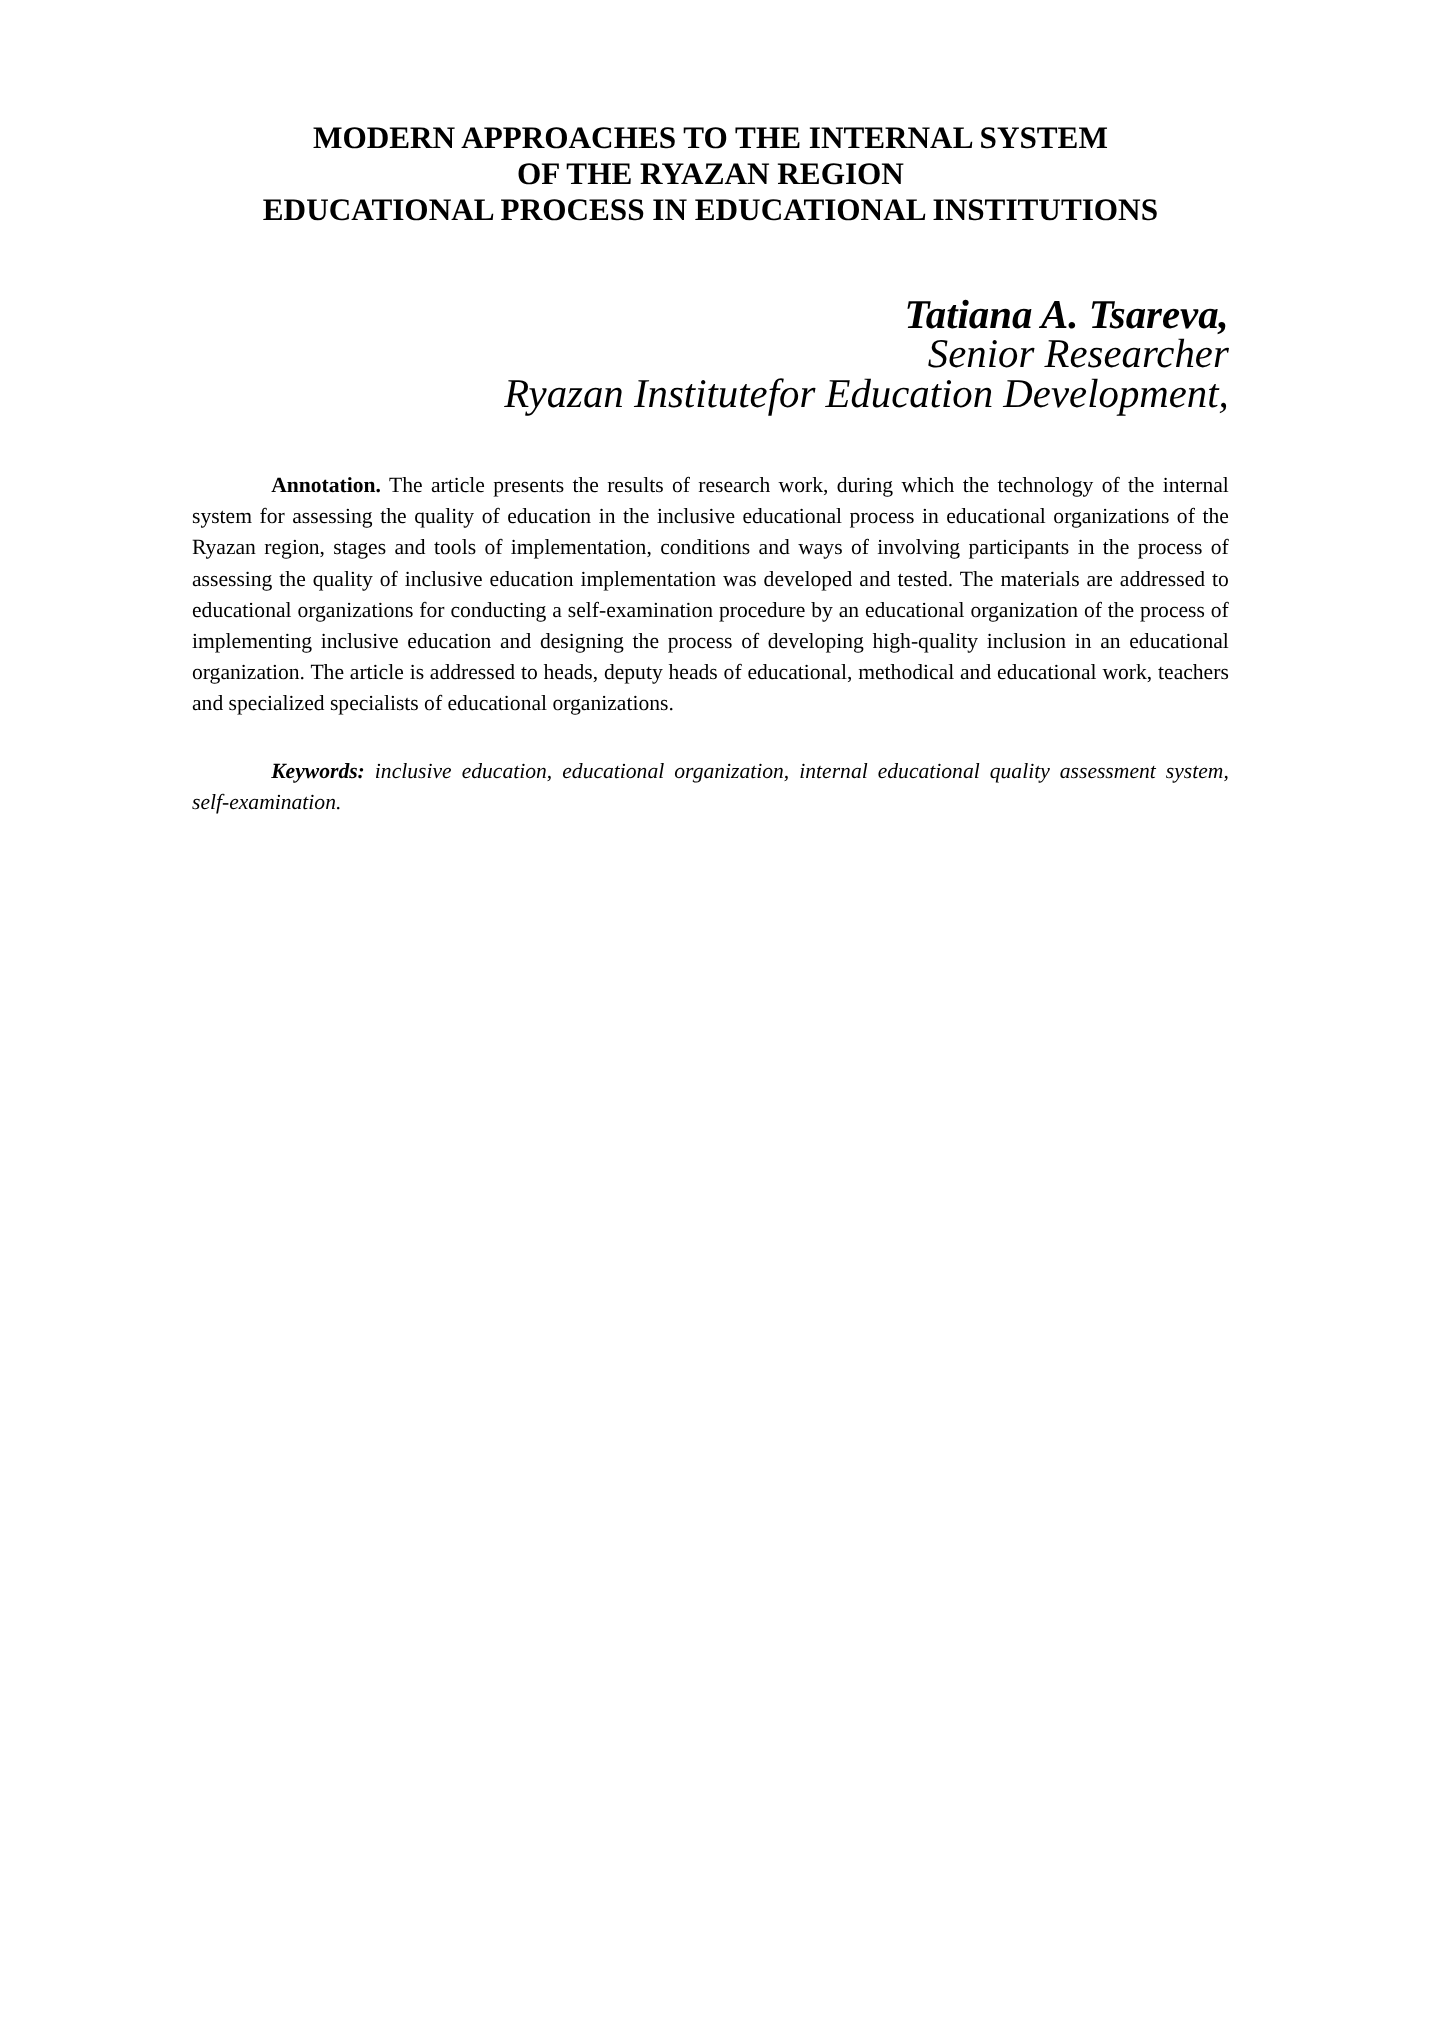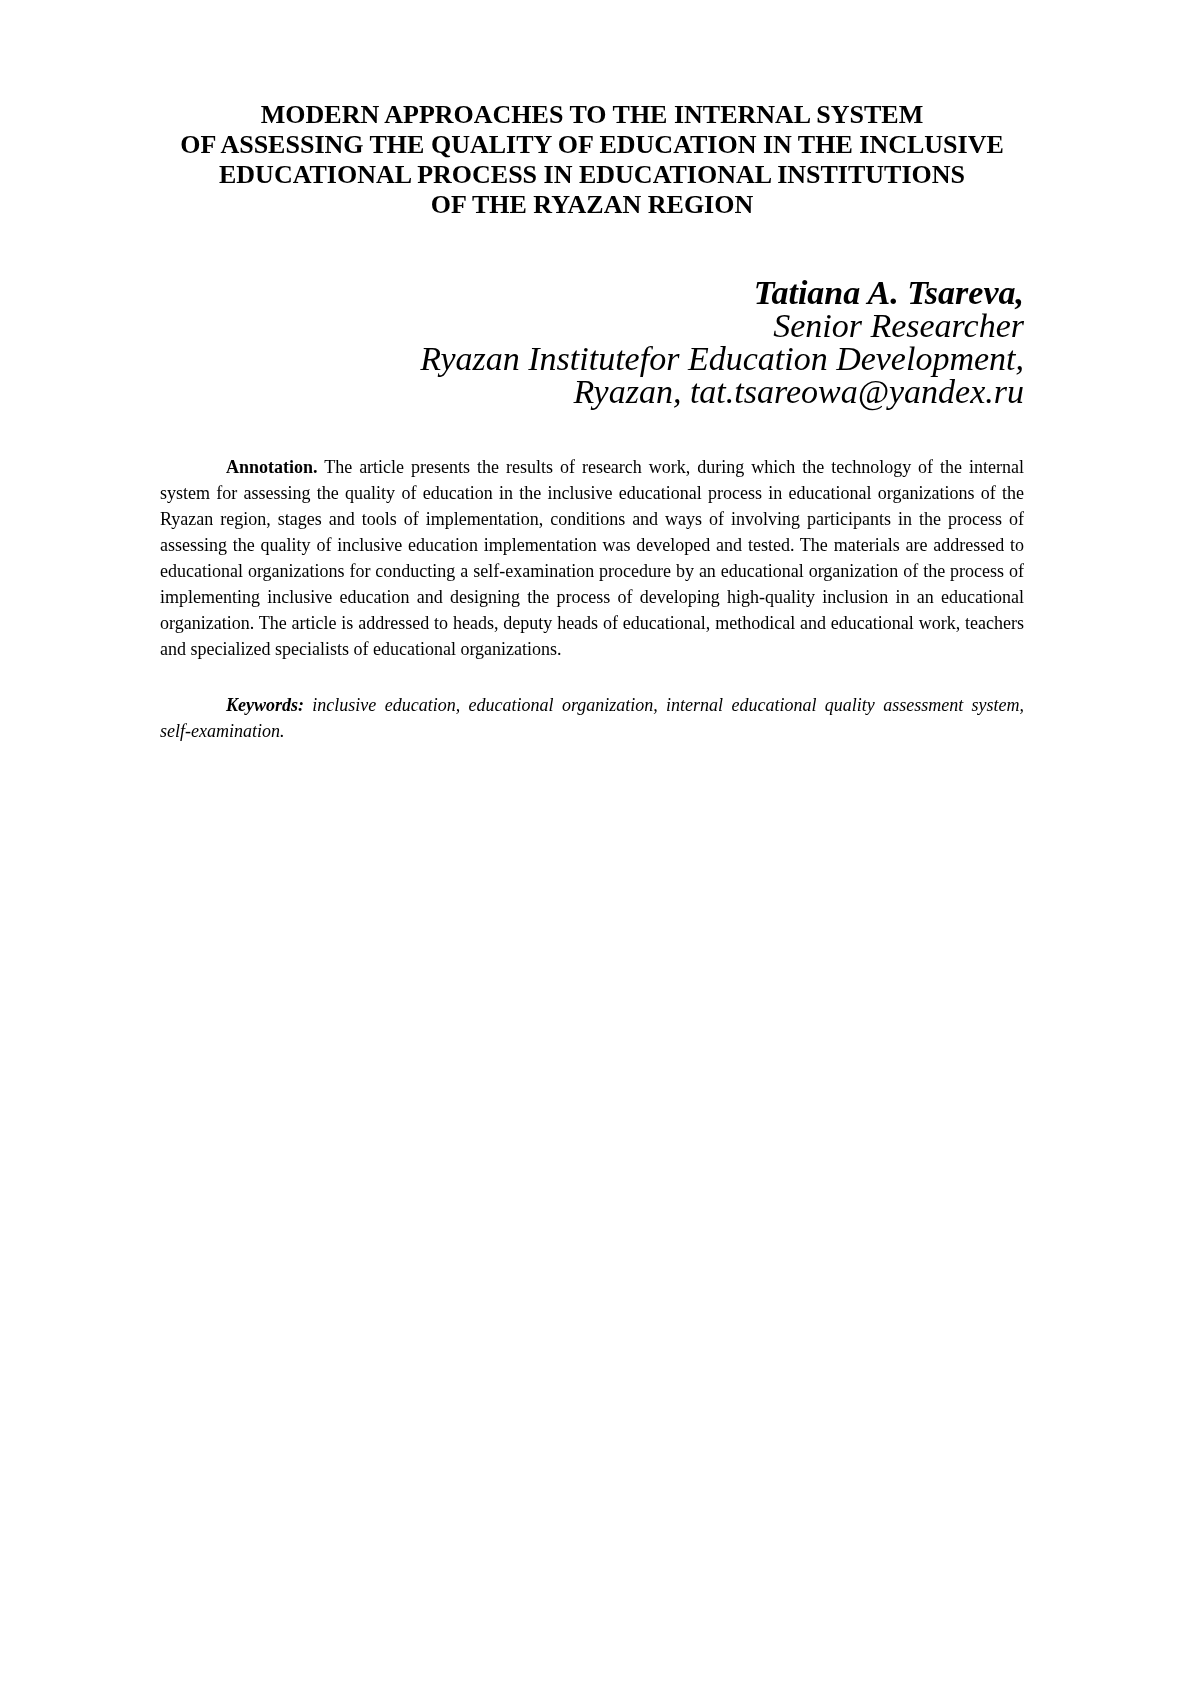--- a/index.html
+++ b/index.html
@@ -67,30 +67,28 @@
     font-weight: bold;
   }
 </style>
 </head>
 <body>
 
 <div class="page">
 
   <h1 class="title">
     <span class="title-line">MODERN APPROACHES TO THE INTERNAL SYSTEM</span>
-    <span class="title-line">OF ASSESSING THE QUALITY OF EDUCATION IN THE INCLUSIVE</span>
+    <span class="title-line">OF THE RYAZAN REGION</span>
     <span class="title-line">EDUCATIONAL PROCESS IN EDUCATIONAL INSTITUTIONS</span>
-    <span class="title-line">OF THE RYAZAN REGION</span>
   </h1>
 
   <div class="author-block">
     <span class="author-name">Tatiana A. Tsareva,</span>
     <span class="author-line">Senior Researcher</span>
     <span class="author-line">Ryazan Institutefor Education Development,</span>
-    <span class="author-line">Ryazan, tat.tsareowa@yandex.ru</span>
   </div>
 
   <p class="annotation">
     <span class="annotation-label">Annotation.</span><span> The article presents the results of research work, during which the technology of the internal system for assessing the quality of education in the inclusive educational process in educational organizations of the Ryazan region, stages and tools of implementation, conditions and ways of involving participants in the process of assessing the quality of inclusive education implementation was developed and tested. The materials are addressed to educational organizations for conducting a self-examination procedure by an educational organization of the process of implementing inclusive education and designing the process of developing high-quality inclusion in an educational organization. The article is addressed to heads, deputy heads of educational, methodical and educational work, teachers and specialized specialists of educational organizations.</span>
   </p>
 
   <p class="keywords">
     <span class="keywords-label">Keywords:</span><span> inclusive education, educational organization, internal educational quality assessment system, self-examination.</span>
   </p>
 

